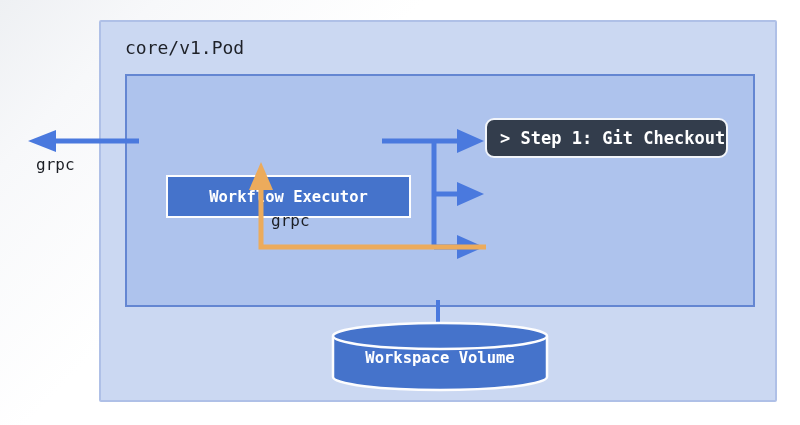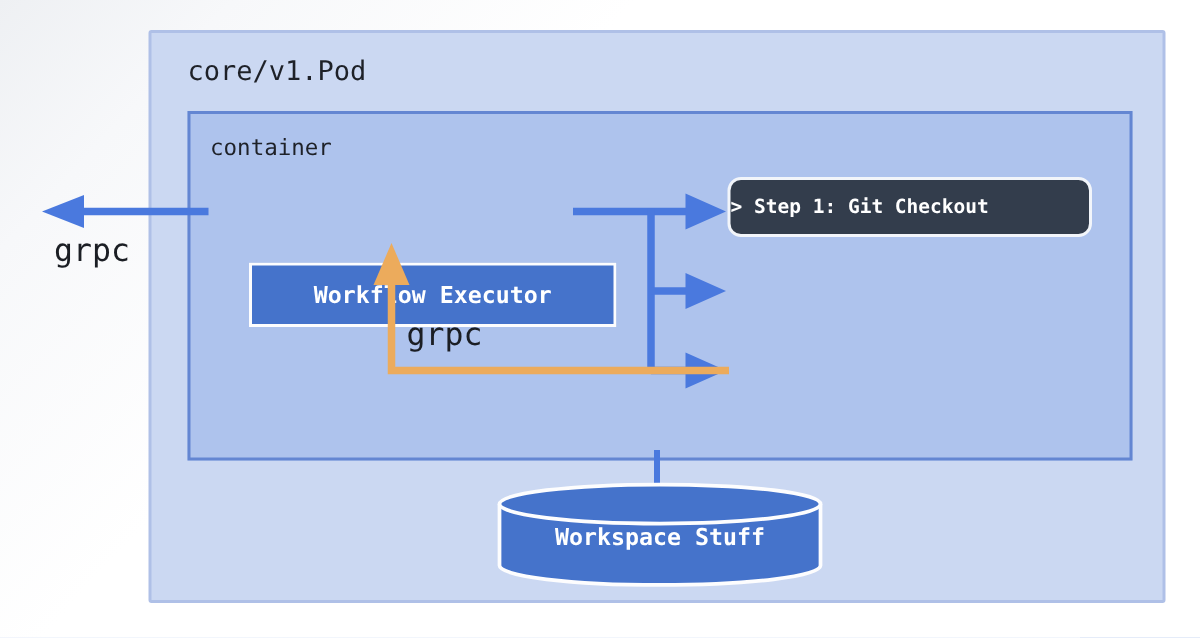--- a/index.html
+++ b/index.html
@@ -30,52 +30,51 @@
   .executor {
     position:absolute; left:39px; top:99px; width:245px; height:43px;
     background:#4573cb; border:2px solid #fdfdfe;
     color:#ffffff; font-weight:bold; font-size:15.5px;
     display:flex; align-items:center; justify-content:center;
     white-space:pre; z-index:1;
   }
   .step {
     position:absolute; left:485px; width:243px; height:40px;
     background:#333d4c; border:2px solid #f2f5fa; border-radius:9px;
-    color:#ffffff; font-weight:bold; font-size:13px;
-    display:flex; align-items:center; 
+    color:#ffffff; font-weight:bold; font-size:17px;
+    display:flex; align-items:center; padding-left:13px;
     white-space:pre; z-index:1;
   }
   .step-1 { top:118px; }
   .step-2 { top:173px; }
   .step-3 { top:228px; }
   .overlay {
     position:absolute; left:0; top:0; width:800px; height:425px;
     z-index:2; pointer-events:none;
   }
   .grpc-label {
-    position:absolute; font-size:21px; color:#1b1e24; z-index:3; white-space:pre;
+    position:absolute; font-size:16px; color:#1b1e24; z-index:3; white-space:pre;
   }
   .grpc-left  { left:36px;  top:155px; }
   .grpc-inner { left:271px; top:211px; }
   .volume-label {
     position:absolute; left:333px; top:349px; width:214px;
     text-align:center; color:#ffffff; font-weight:bold; font-size:15.5px;
     z-index:3; white-space:pre;
   }
 </style>
 </head>
 <body>
 
 <div class="canvas">
 
   <div class="pod">
     <div class="pod-title">core/v1.Pod</div>
 
     <div class="container-box">
-      <div class="container-title">container</div>
 
       <div class="executor">Workflow Executor</div>
     </div>
   </div>
 
   <div class="step step-1">&gt; Step 1: Git Checkout</div>
 
   <svg class="overlay" viewBox="0 0 800 425" xmlns="http://www.w3.org/2000/svg">
 
     <g>
@@ -100,15 +99,15 @@
     </g>
 
     <g>
       <polyline points="486,247 261,247 261,188" fill="none" stroke="#ecab5c" stroke-width="5"></polyline>
       <polygon points="261,162 249,190 273,190" fill="#ecab5c"></polygon>
     </g>
   </svg>
 
   <div class="grpc-label grpc-left">grpc</div>
   <div class="grpc-label grpc-inner">grpc</div>
-  <div class="volume-label">Workspace Stuff</div>
+  <div class="volume-label">Workspace Volume</div>
 
 </div>
 
 </body></html>

